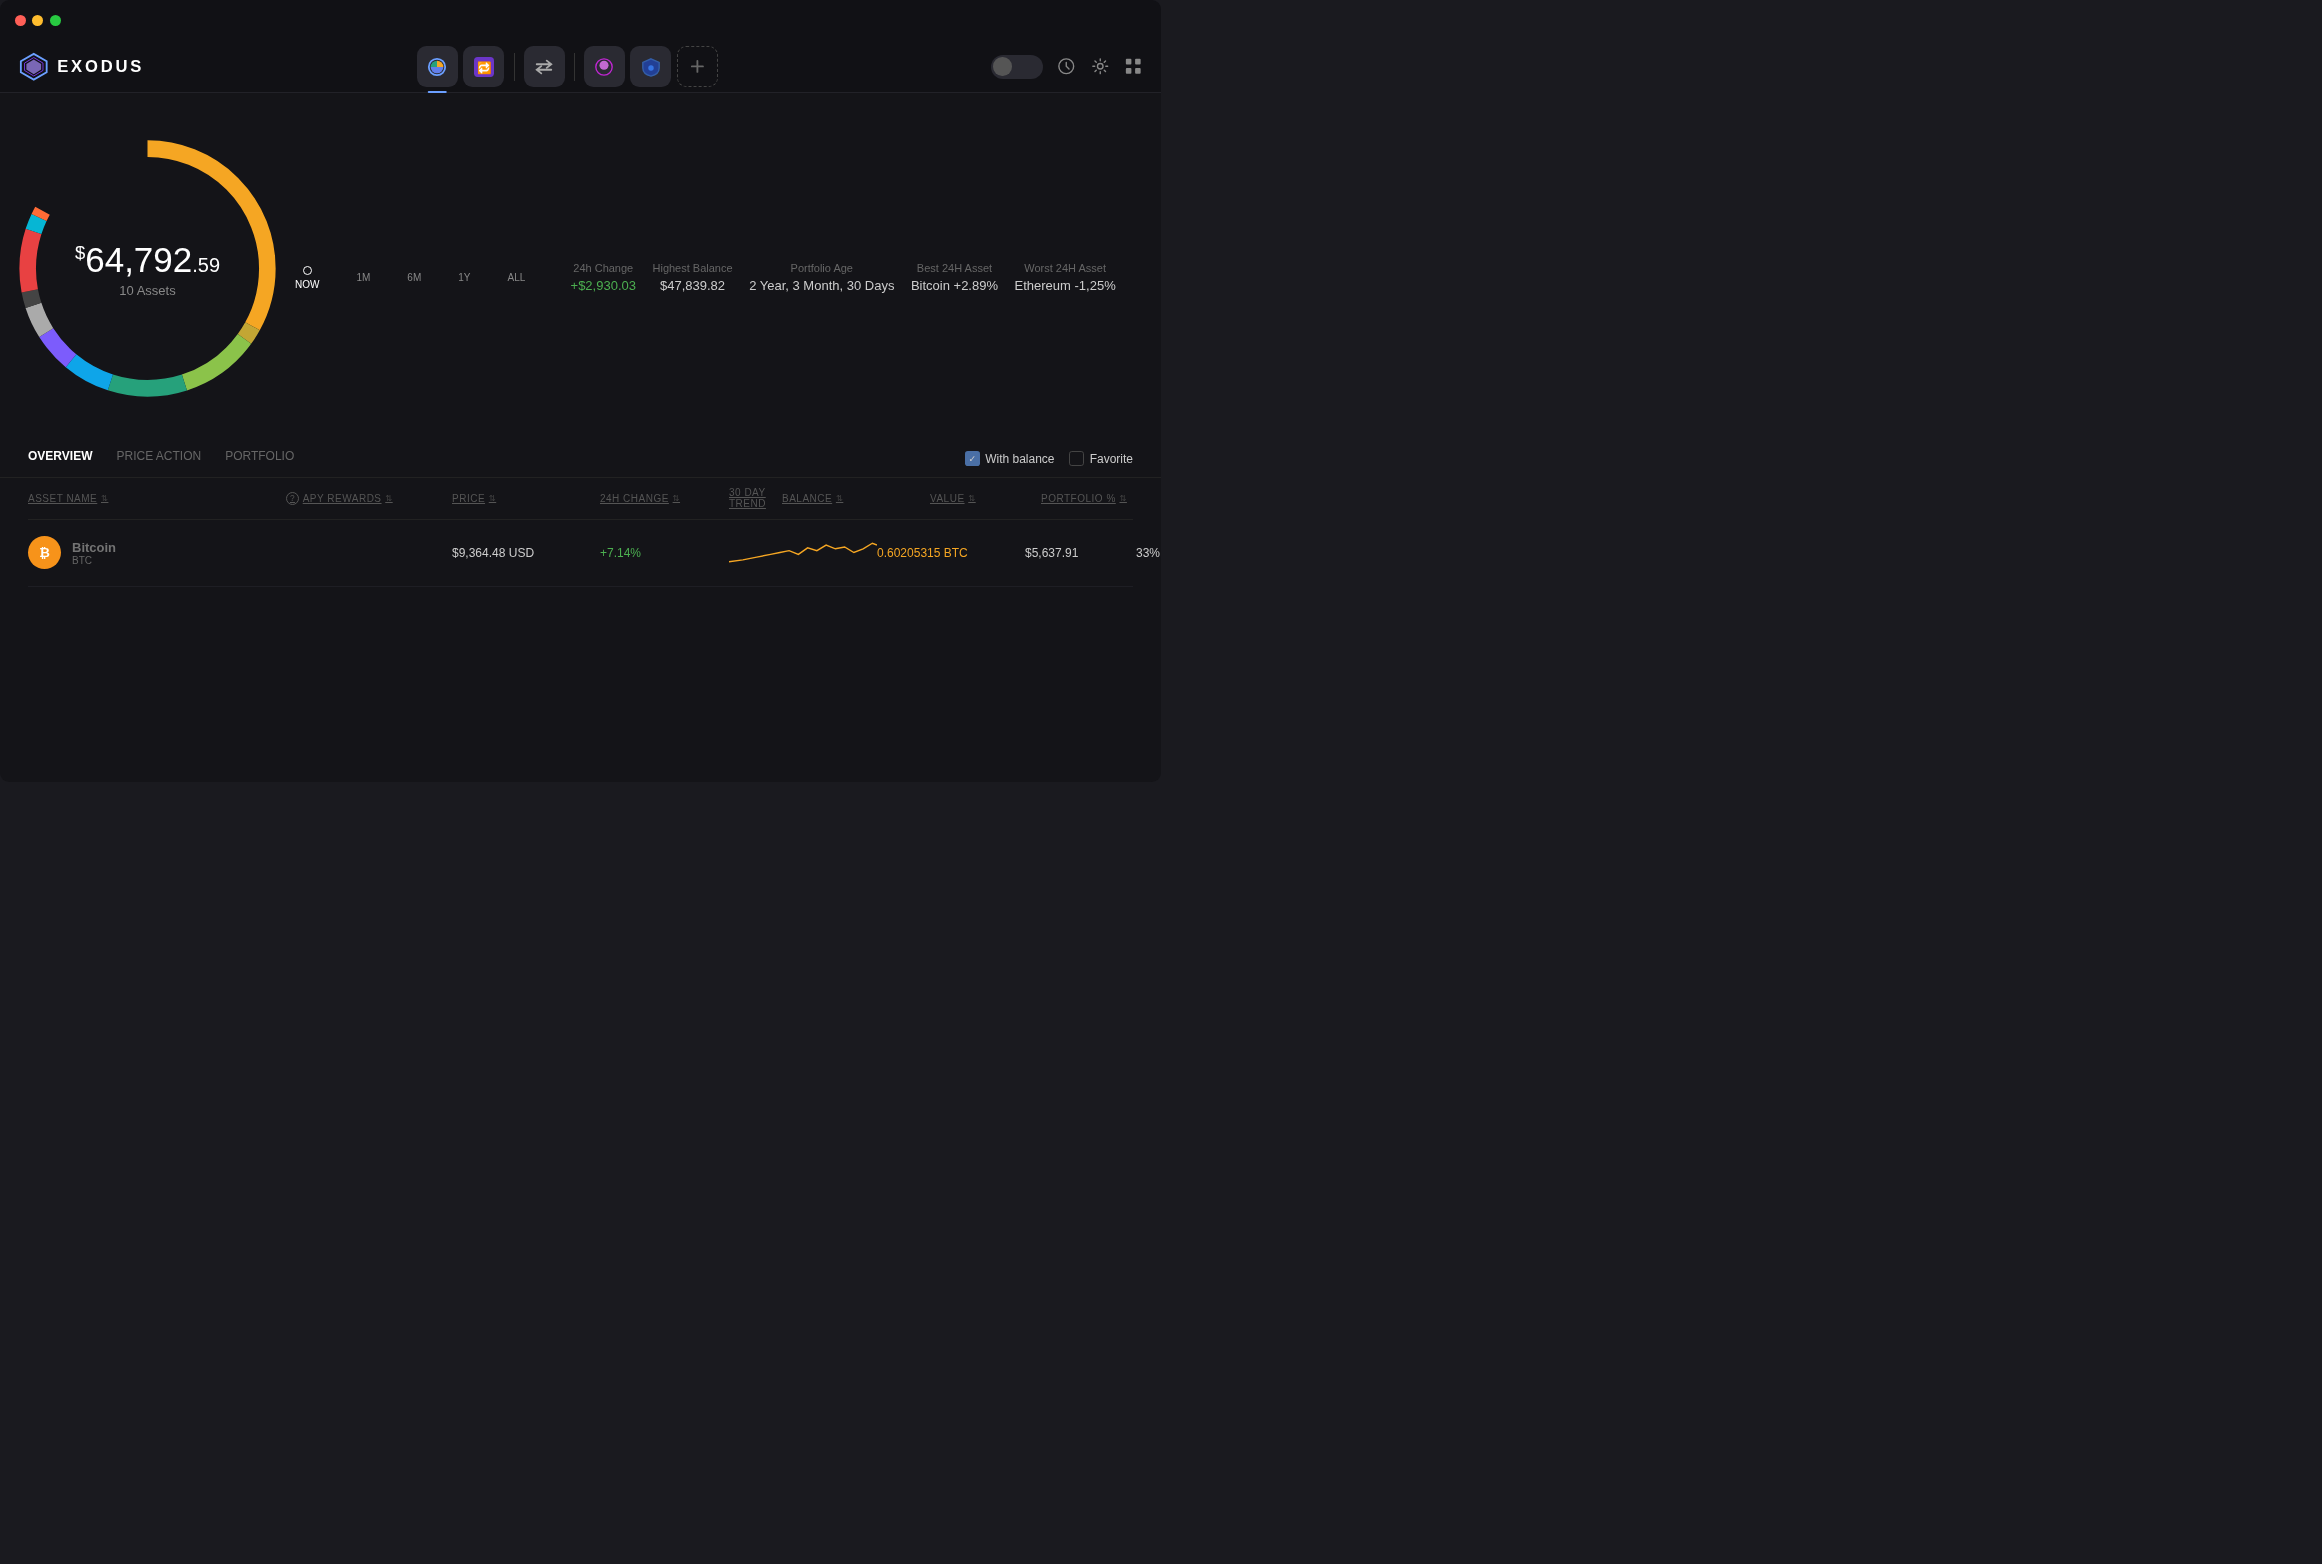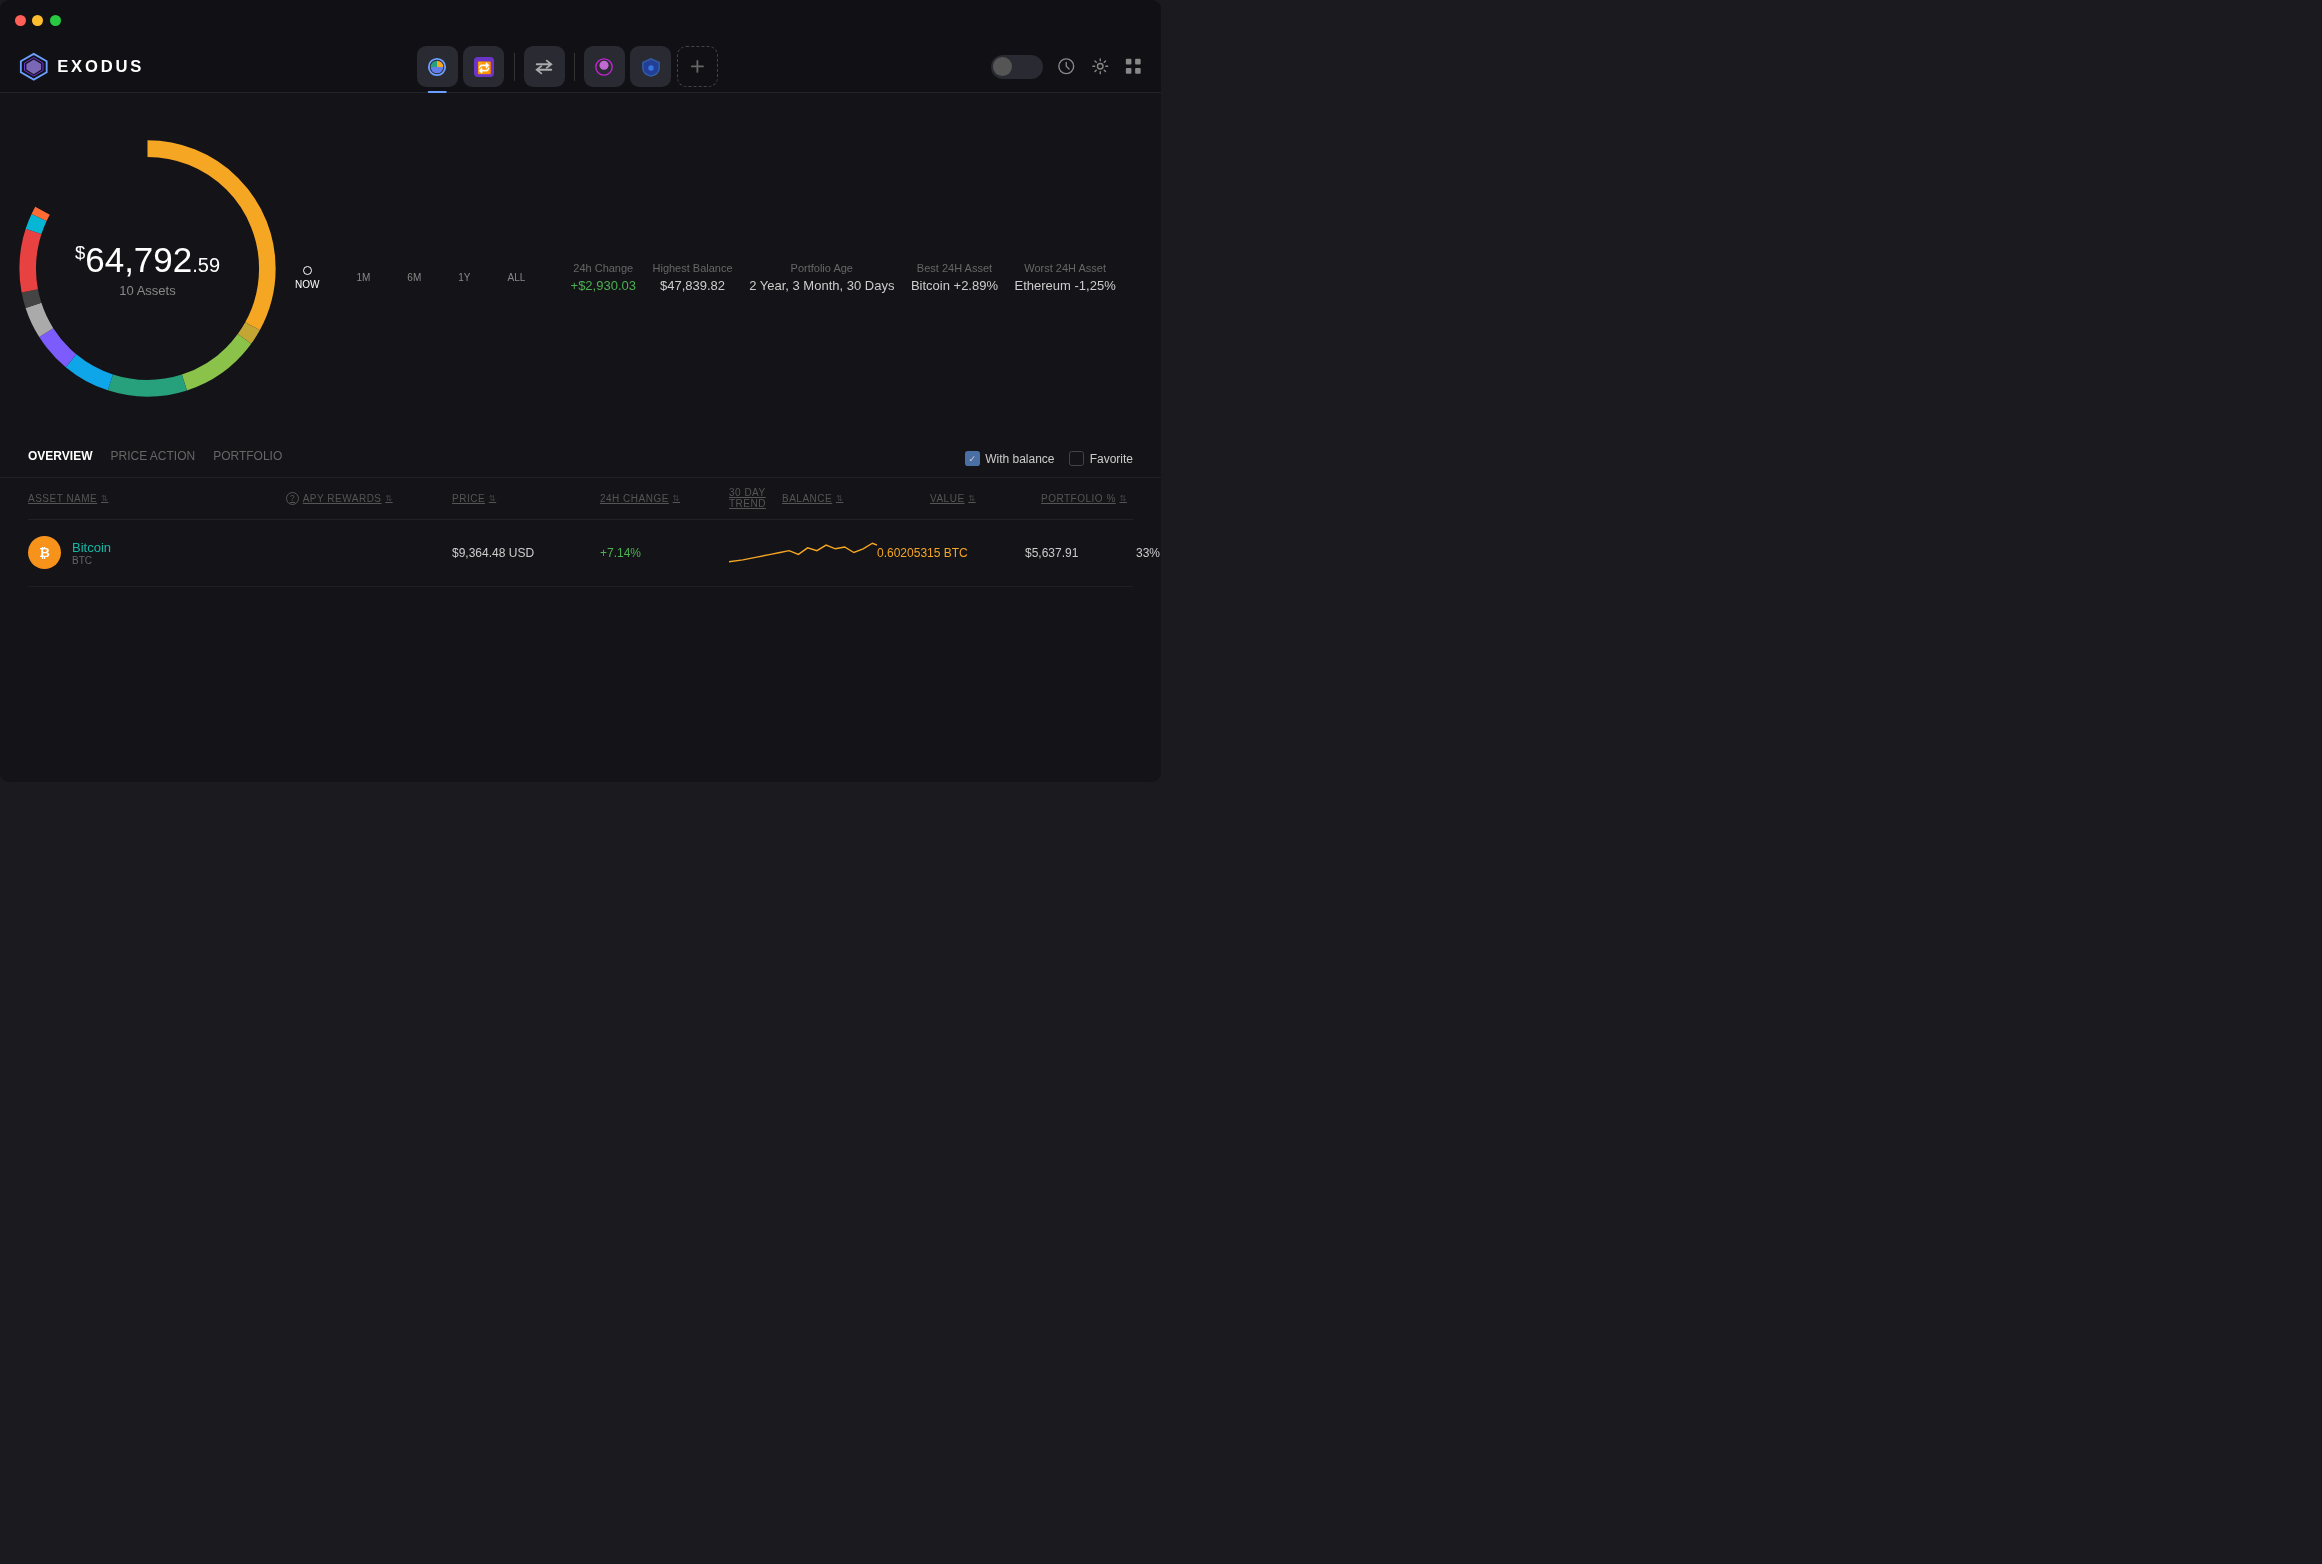--- a/index.html
+++ b/index.html
@@ -231,21 +231,21 @@
       color: #ccc;
     }
     .stat-value.positive { color: #4caf50; }
 
     
     .tabs-bar {
       display: flex;
       align-items: center;
       padding: 14.8px 28px 9.2px;
       border-bottom: 0.9px solid #222;
-      gap: 18px;
+      gap: 24px;
     }
     .tab {
       font-size: 12px;
       color: #666;
       cursor: pointer;
       padding-bottom: 3.7px;
       border-bottom: 1.8px solid transparent;
       background: none;
       border-top: none;
       border-left: none;
@@ -325,22 +325,22 @@
       width: 33px; height: 33px;
       border-radius: 50%;
       display: flex;
       align-items: center;
       justify-content: center;
       font-weight: 700;
       font-size: 13px;
     }
     .asset-name-block .name {
       font-size: 13px;
-      font-weight: 400;
-      color: #14b8a6;
+      font-weight: 700;
+      color: #737373;
     }
     .asset-name-block .ticker {
       font-size: 10px;
       color: #666;
     }
     .cell {
       font-size: 12px;
       color: #ccc;
     }
     .cell.positive { color: #4caf50; }

